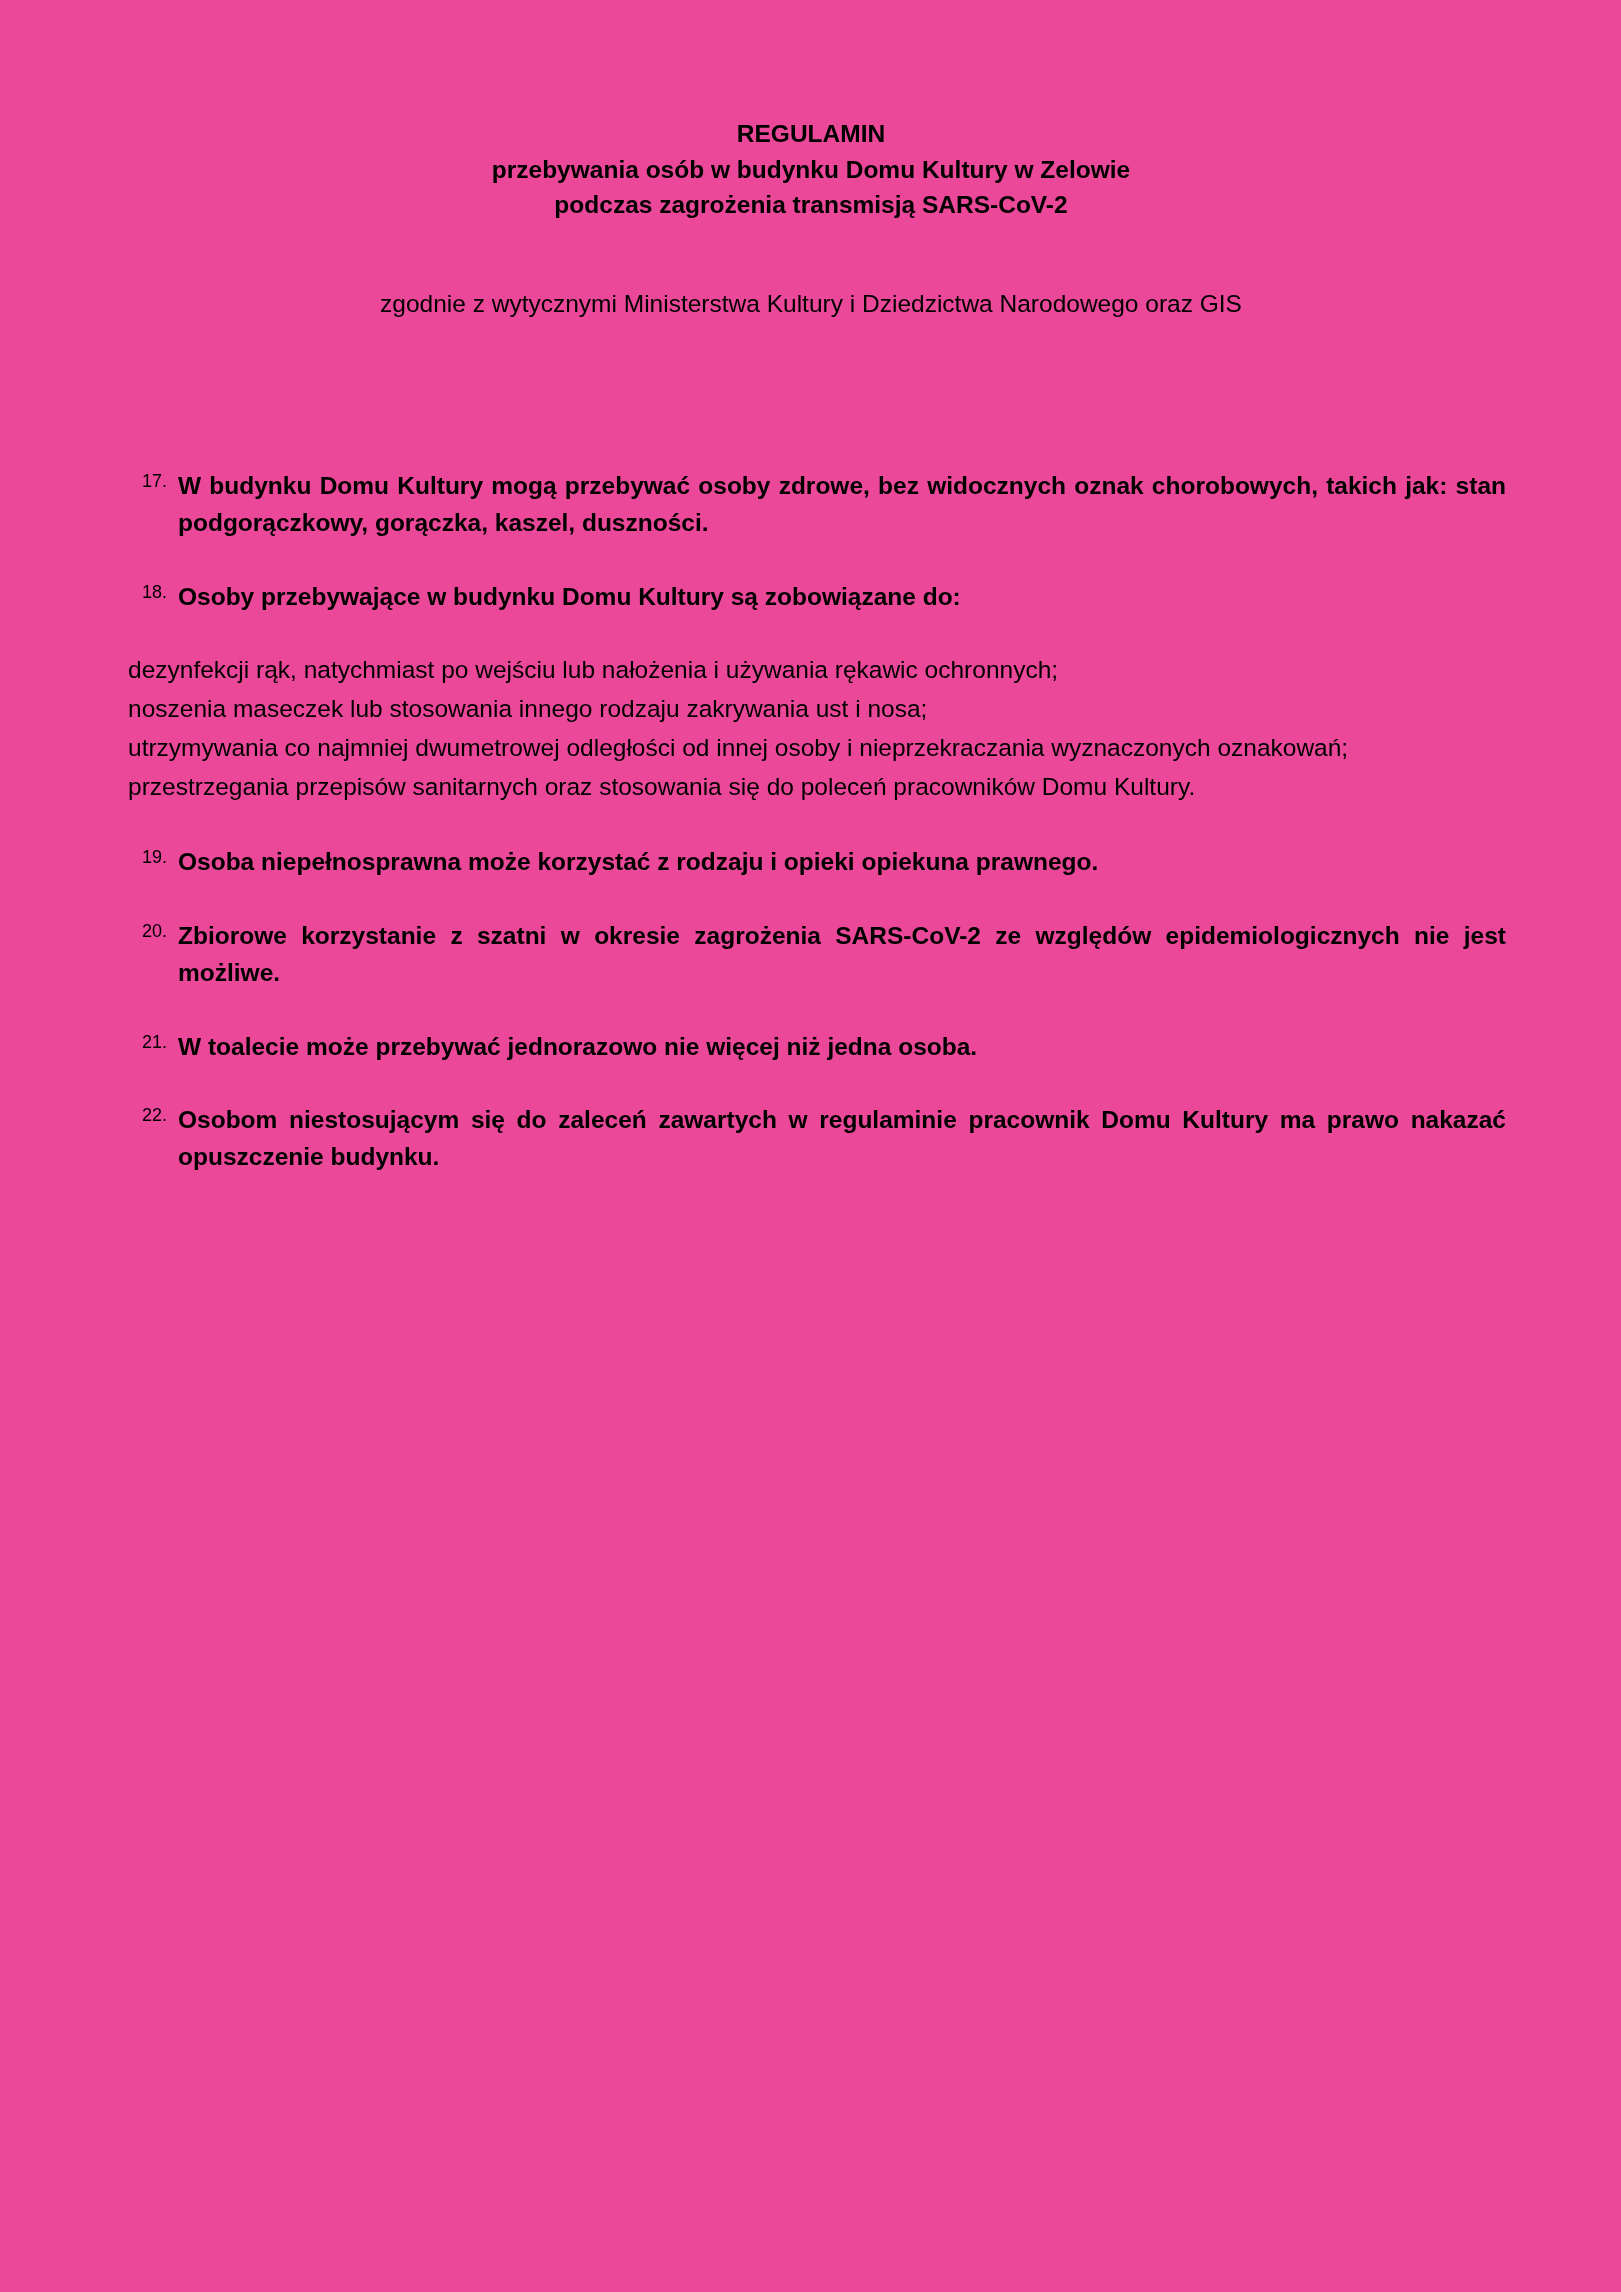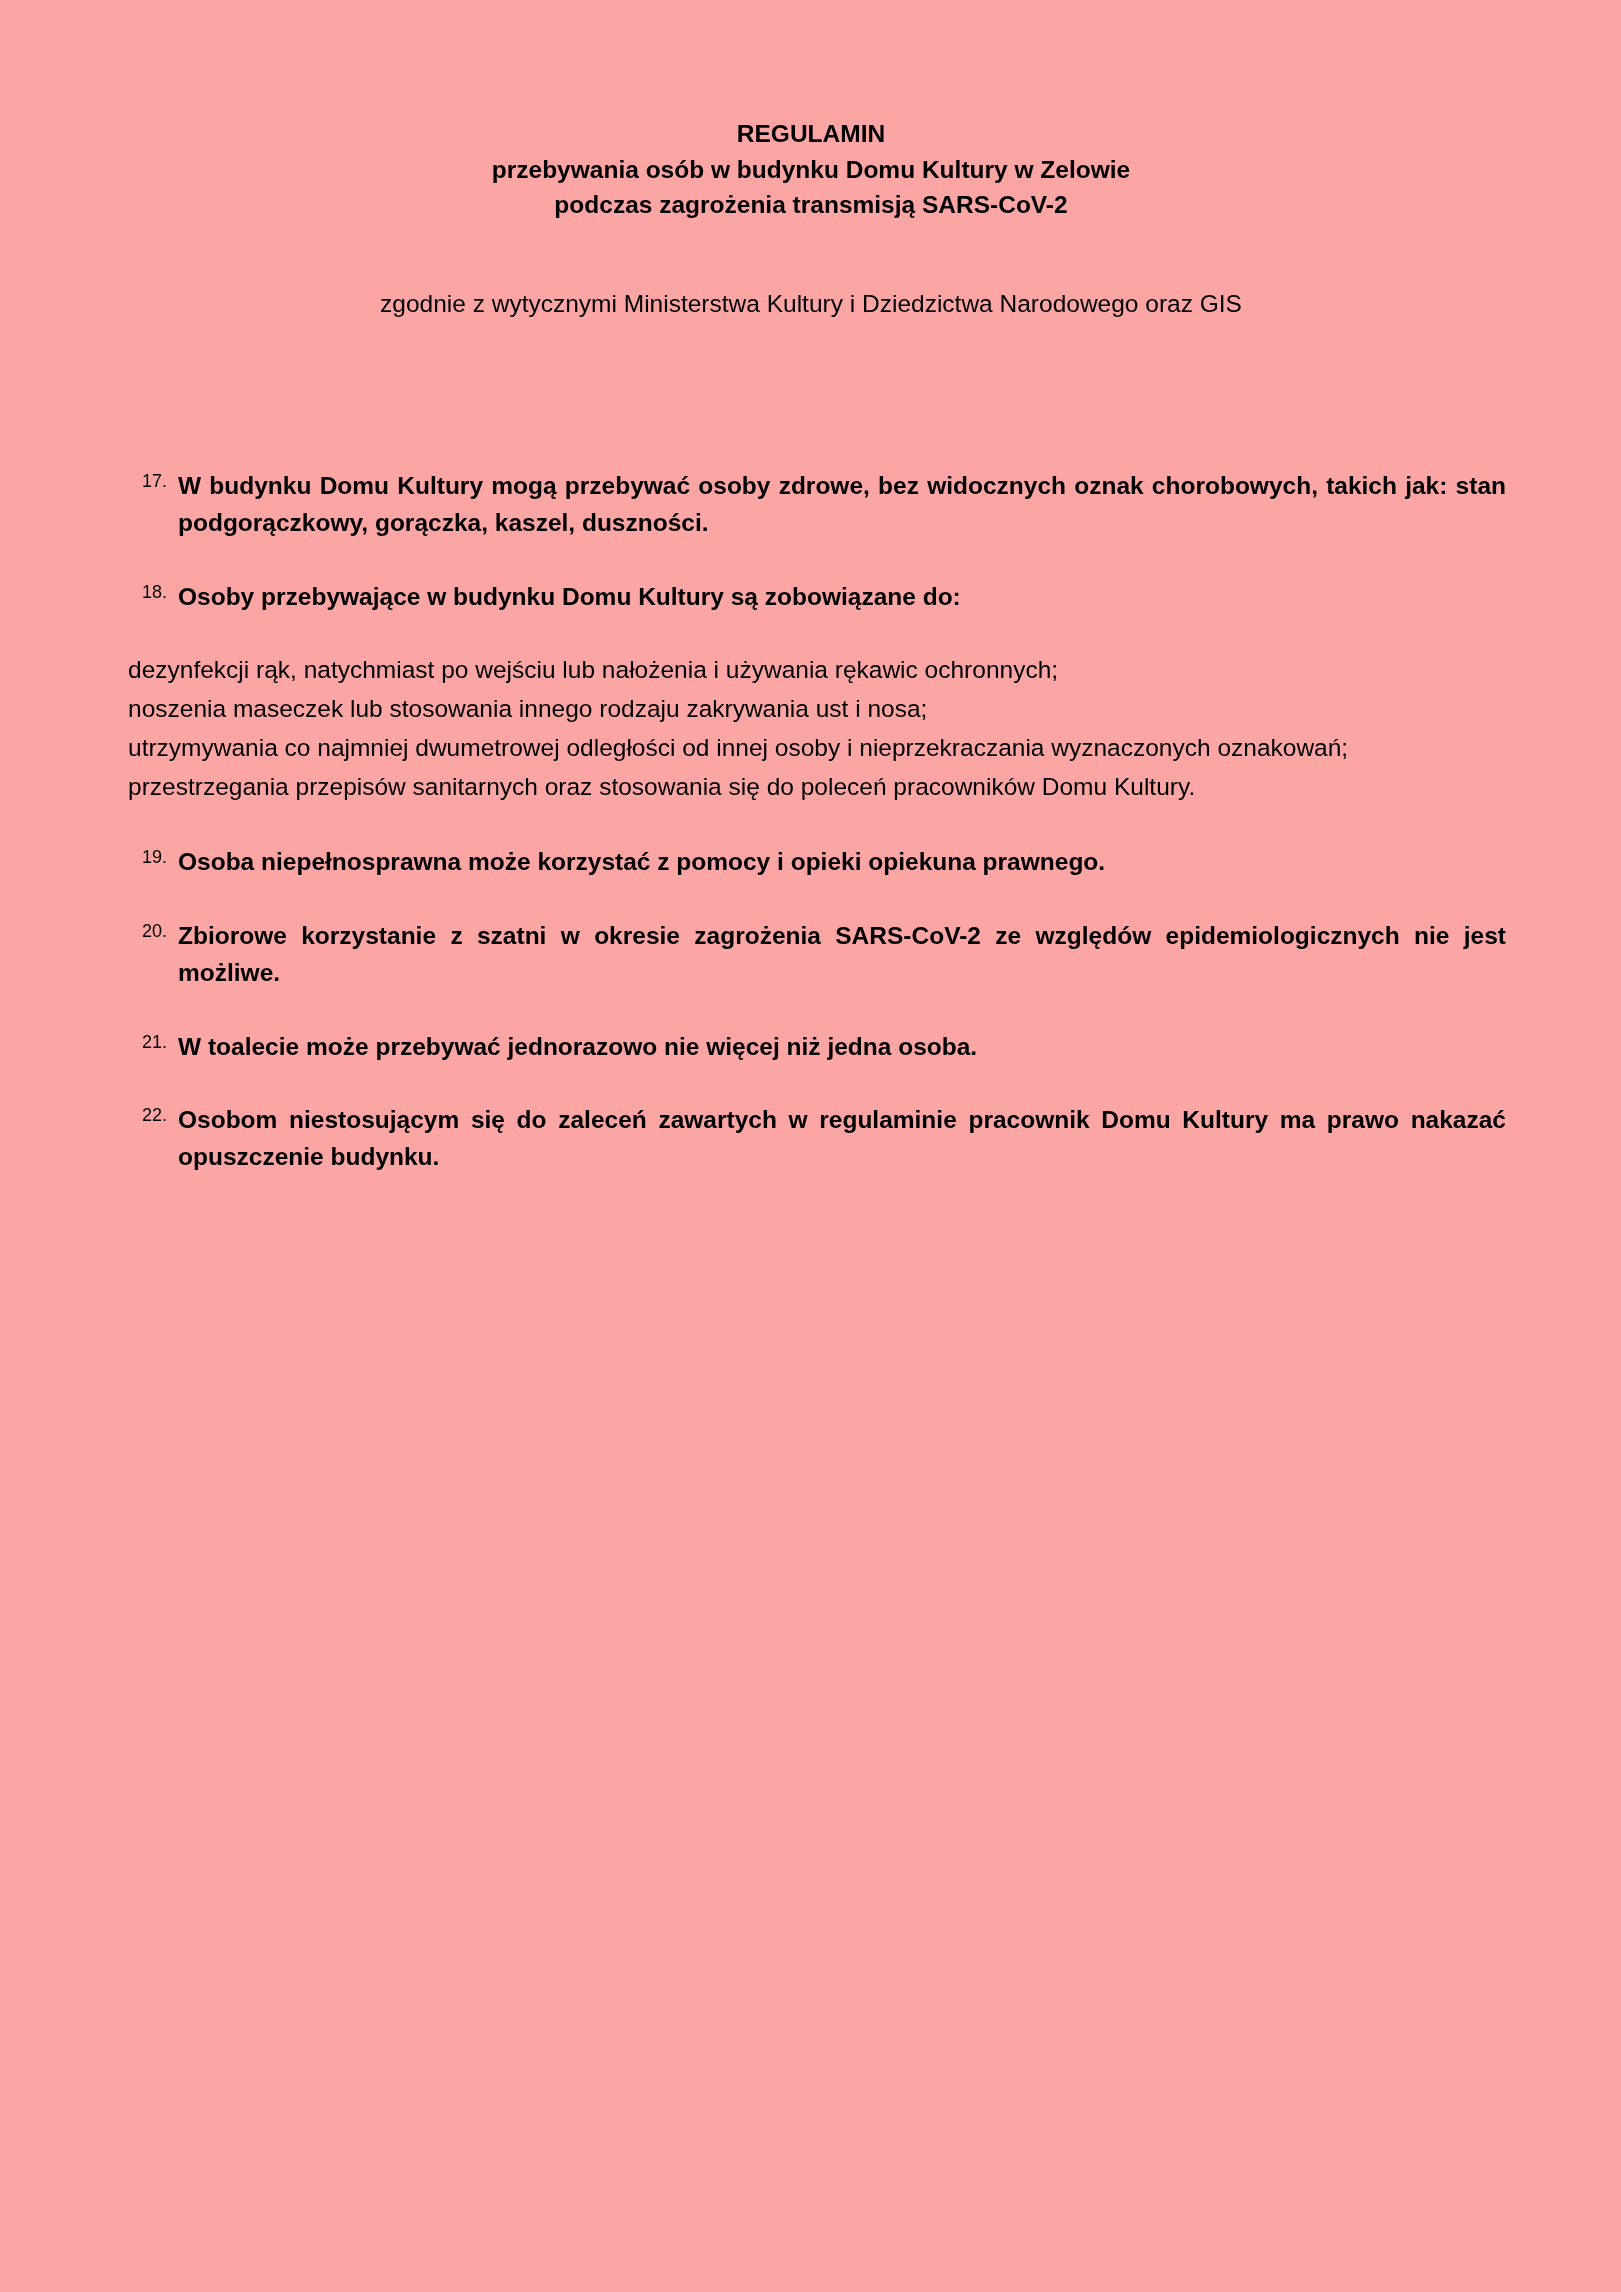--- a/index.html
+++ b/index.html
@@ -9,21 +9,21 @@
   }
   body {
     font-family: "Liberation Sans", sans-serif;
     color: #000000;
   }
   .page {
     position: relative;
     width: 1621px;
     height: 2293px;
     margin: 0 auto;
-    background: #fca5a5;
+    background: #ec4899;
     box-sizing: border-box;
     padding: 116px 116px 0 116px;
   }
   .doc-body {
     width: 1390px;
   }
   .title-block {
     text-align: center;
     font-weight: bold;
     font-size: 24.5px;
@@ -114,21 +114,21 @@
     <ul class="sub-list block-gap-top block-gap-bottom">
       <li>dezynfekcji rąk, natychmiast po wejściu lub nałożenia i używania rękawic ochronnych;</li>
       <li>noszenia maseczek lub stosowania innego rodzaju zakrywania ust i nosa;</li>
       <li>utrzymywania co najmniej dwumetrowej odległości od innej osoby i nieprzekraczania wyznaczonych oznakowań;</li>
       <li>przestrzegania przepisów sanitarnych oraz stosowania się do poleceń pracowników Domu Kultury.</li>
     </ul>
 
     <ol class="numbered">
       <li>
         <span class="num">19.</span>
-        <span class="txt">Osoba niepełnosprawna może korzystać z pomocy i opieki opiekuna prawnego.</span>
+        <span class="txt">Osoba niepełnosprawna może korzystać z rodzaju i opieki opiekuna prawnego.</span>
       </li>
       <li>
         <span class="num">20.</span>
         <span class="txt">Zbiorowe korzystanie z szatni w okresie zagrożenia SARS-CoV-2 ze względów epidemiologicznych nie jest możliwe.</span>
       </li>
       <li>
         <span class="num">21.</span>
         <span class="txt">W toalecie może przebywać jednorazowo nie więcej niż jedna osoba.</span>
       </li>
       <li>

